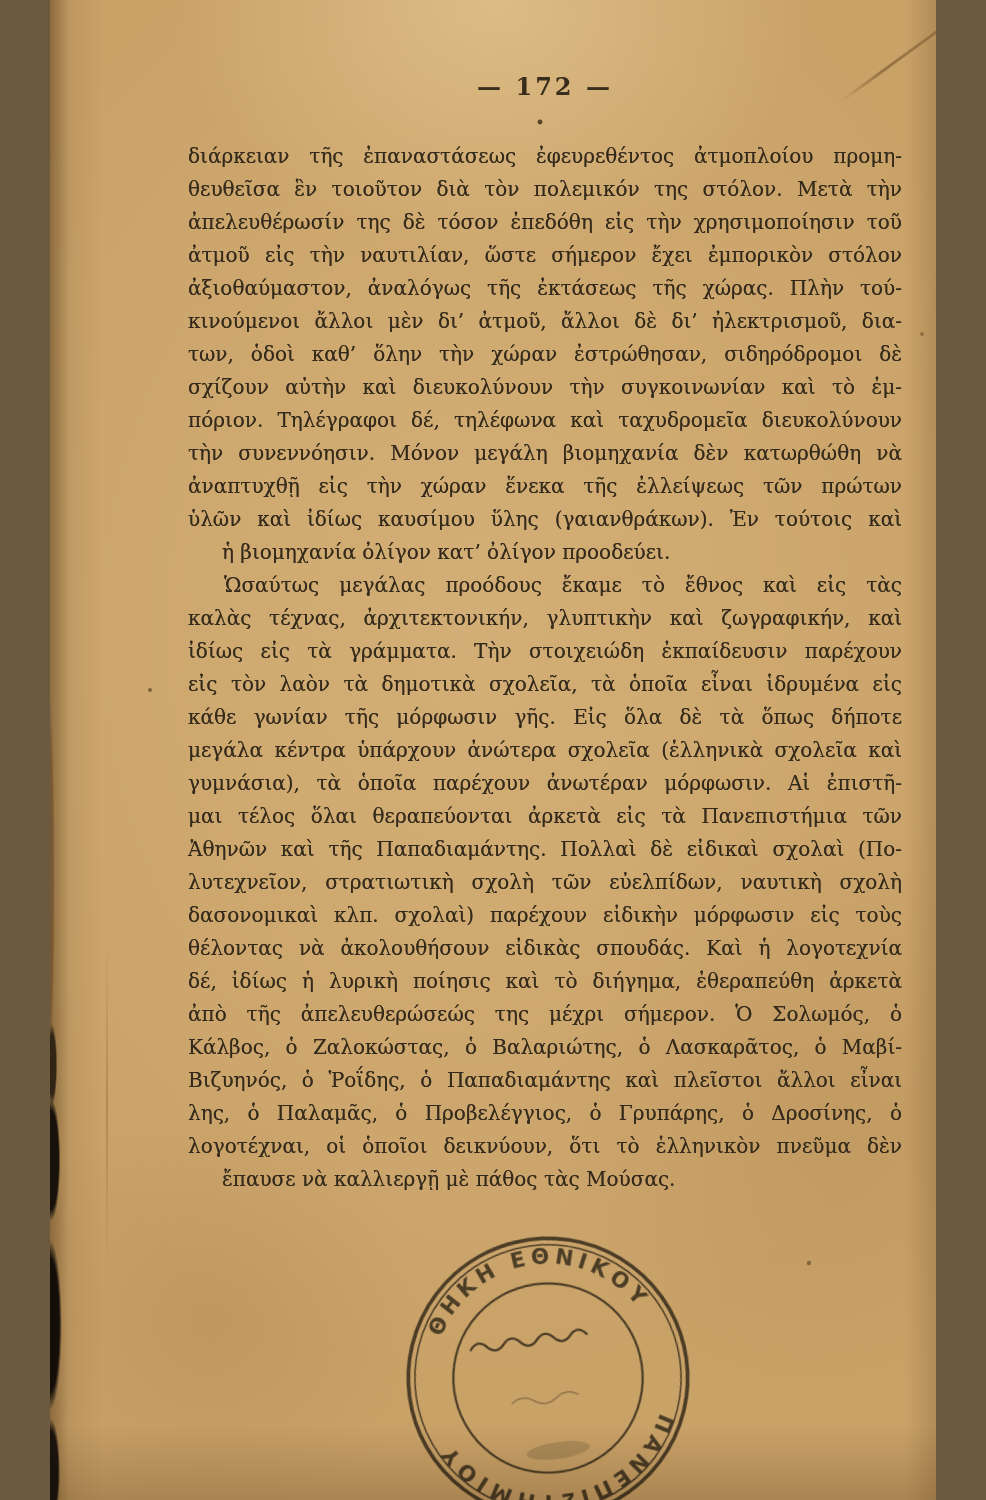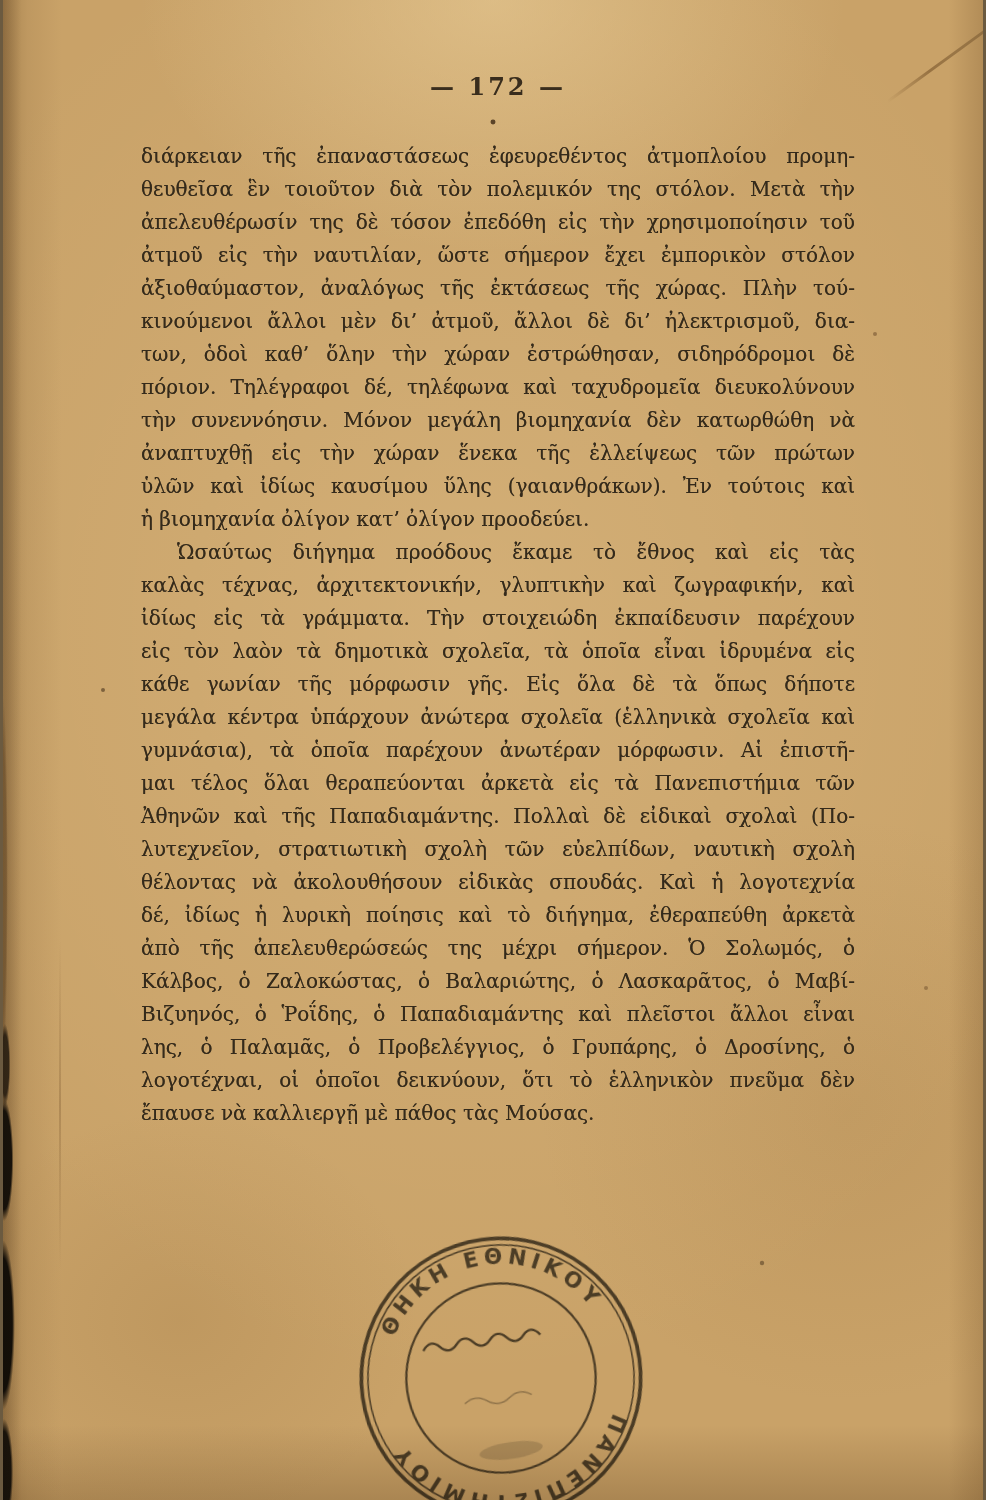--- a/index.html
+++ b/index.html
@@ -1,21 +1,21 @@
 <!DOCTYPE html>
 <html><head>
 <meta charset="utf-8">
 <title>Scanned book page</title>
 <style>
   * { margin:0; padding:0; box-sizing:border-box; }
   html,body { background:#8a7least; }
   body { margin:0; background:#6b5a40; }
   .page{
     position:relative;
-    width:980px; height:1500px;
+    width:886px; height:1500px;
     margin:0 auto;
     overflow:hidden;
     font-family:"DejaVu Serif","Liberation Serif",serif;
     color:#342a1b;
     background:
       linear-gradient(90deg, rgba(96,64,28,.30) 0, rgba(96,64,28,.10) 2.5%, rgba(0,0,0,0) 6%),
       linear-gradient(270deg, rgba(96,64,28,.22) 0, rgba(0,0,0,0) 3.5%),
       linear-gradient(0deg, rgba(90,60,25,.28) 0, rgba(0,0,0,0) 5%),
       radial-gradient(60% 28% at 50% 0%, rgba(238,212,160,.50), rgba(0,0,0,0) 60%),
       radial-gradient(90% 70% at 48% 42%, rgba(255,232,184,.18), rgba(0,0,0,0) 72%),
@@ -56,21 +56,21 @@
     position:absolute; left:138px; width:714px; top:72px;
     text-align:center; font-weight:bold; font-size:24px; letter-spacing:3px;
     color:#392d1d;
   }
   .text-block{
     position:absolute; left:138px; top:140px; width:714px;
     font-size:20px; line-height:33px;
     text-shadow:0 0 .4px rgba(52,42,27,.65);
   }
   .line{ height:33px; text-align:justify; text-align-last:justify; }
-  .line.last{ text-align-last:left; }
+  .line.last{ text-align-last:left;margin-left:34px; }
   .line.indent{ text-indent:36px; }
   
   .stamp{
     position:absolute; left:348px; top:1228px; width:300px; height:300px;
     transform:rotate(-8deg);
     opacity:.82;
     mix-blend-mode:multiply;
     filter:blur(.35px);
   }
   .stamp .ink{ stroke:#3b3a35; }
@@ -94,35 +94,37 @@
   <div class="page-number">— 172 —</div>
 
   <div class="text-block" id="text-block">
       <div class="line">διάρκειαν τῆς ἐπαναστάσεως ἐφευρεθέντος ἀτμοπλοίου προμη-</div>
       <div class="line">θευθεῖσα ἓν τοιοῦτον διὰ τὸν πολεμικόν της στόλον. Μετὰ τὴν</div>
       <div class="line">ἀπελευθέρωσίν της δὲ τόσον ἐπεδόθη εἰς τὴν χρησιμοποίησιν τοῦ</div>
       <div class="line">ἀτμοῦ εἰς τὴν ναυτιλίαν, ὥστε σήμερον ἔχει ἐμπορικὸν στόλον</div>
       <div class="line">ἀξιοθαύμαστον, ἀναλόγως τῆς ἐκτάσεως τῆς χώρας. Πλὴν τού-</div>
       <div class="line">κινούμενοι ἄλλοι μὲν δι’ ἀτμοῦ, ἄλλοι δὲ δι’ ἠλεκτρισμοῦ, δια-</div>
       <div class="line">των, ὁδοὶ καθ’ ὅλην τὴν χώραν ἐστρώθησαν, σιδηρόδρομοι δὲ</div>
+      <div class="line">σχίζουν αὐτὴν καὶ διευκολύνουν τὴν συγκοινωνίαν καὶ τὸ ἐμ-</div>
       <div class="line">πόριον. Τηλέγραφοι δέ, τηλέφωνα καὶ ταχυδρομεῖα διευκολύνουν</div>
       <div class="line">τὴν συνεννόησιν. Μόνον μεγάλη βιομηχανία δὲν κατωρθώθη νὰ</div>
       <div class="line">ἀναπτυχθῇ εἰς τὴν χώραν ἕνεκα τῆς ἐλλείψεως τῶν πρώτων</div>
       <div class="line">ὑλῶν καὶ ἰδίως καυσίμου ὕλης (γαιανθράκων). Ἐν τούτοις καὶ</div>
       <div class="line last">ἡ βιομηχανία ὀλίγον κατ’ ὀλίγον προοδεύει.</div>
-      <div class="line indent">Ὡσαύτως διήγημα προόδους ἔκαμε τὸ ἔθνος καὶ εἰς τὰς</div>
+      <div class="line indent">Ὡσαύτως μεγάλας προόδους ἔκαμε τὸ ἔθνος καὶ εἰς τὰς</div>
       <div class="line">καλὰς τέχνας, ἀρχιτεκτονικήν, γλυπτικὴν καὶ ζωγραφικήν, καὶ</div>
       <div class="line">ἰδίως εἰς τὰ γράμματα. Τὴν στοιχειώδη ἐκπαίδευσιν παρέχουν</div>
       <div class="line">εἰς τὸν λαὸν τὰ δημοτικὰ σχολεῖα, τὰ ὁποῖα εἶναι ἱδρυμένα εἰς</div>
       <div class="line">κάθε γωνίαν τῆς μόρφωσιν γῆς. Εἰς ὅλα δὲ τὰ ὅπως δήποτε</div>
       <div class="line">μεγάλα κέντρα ὑπάρχουν ἀνώτερα σχολεῖα (ἑλληνικὰ σχολεῖα καὶ</div>
       <div class="line">γυμνάσια), τὰ ὁποῖα παρέχουν ἀνωτέραν μόρφωσιν. Αἱ ἐπιστῆ-</div>
       <div class="line">μαι τέλος ὅλαι θεραπεύονται ἀρκετὰ εἰς τὰ Πανεπιστήμια τῶν</div>
       <div class="line">Ἀθηνῶν καὶ τῆς Παπαδιαμάντης. Πολλαὶ δὲ εἰδικαὶ σχολαὶ (Πο-</div>
       <div class="line">λυτεχνεῖον, στρατιωτικὴ σχολὴ τῶν εὐελπίδων, ναυτικὴ σχολὴ</div>
+      <div class="line">δασονομικαὶ κλπ. σχολαὶ) παρέχουν εἰδικὴν μόρφωσιν εἰς τοὺς</div>
       <div class="line">θέλοντας νὰ ἀκολουθήσουν εἰδικὰς σπουδάς. Καὶ ἡ λογοτεχνία</div>
       <div class="line">δέ, ἰδίως ἡ λυρικὴ ποίησις καὶ τὸ διήγημα, ἐθεραπεύθη ἀρκετὰ</div>
       <div class="line">ἀπὸ τῆς ἀπελευθερώσεώς της μέχρι σήμερον. Ὁ Σολωμός, ὁ</div>
       <div class="line">Κάλβος, ὁ Ζαλοκώστας, ὁ Βαλαριώτης, ὁ Λασκαρᾶτος, ὁ Μαβί-</div>
       <div class="line">Βιζυηνός, ὁ Ῥοΐδης, ὁ Παπαδιαμάντης καὶ πλεῖστοι ἄλλοι εἶναι</div>
       <div class="line">λης, ὁ Παλαμᾶς, ὁ Προβελέγγιος, ὁ Γρυπάρης, ὁ Δροσίνης, ὁ</div>
       <div class="line">λογοτέχναι, οἱ ὁποῖοι δεικνύουν, ὅτι τὸ ἑλληνικὸν πνεῦμα δὲν</div>
       <div class="line last">ἔπαυσε νὰ καλλιεργῇ μὲ πάθος τὰς Μούσας.</div>
     </div>
 

